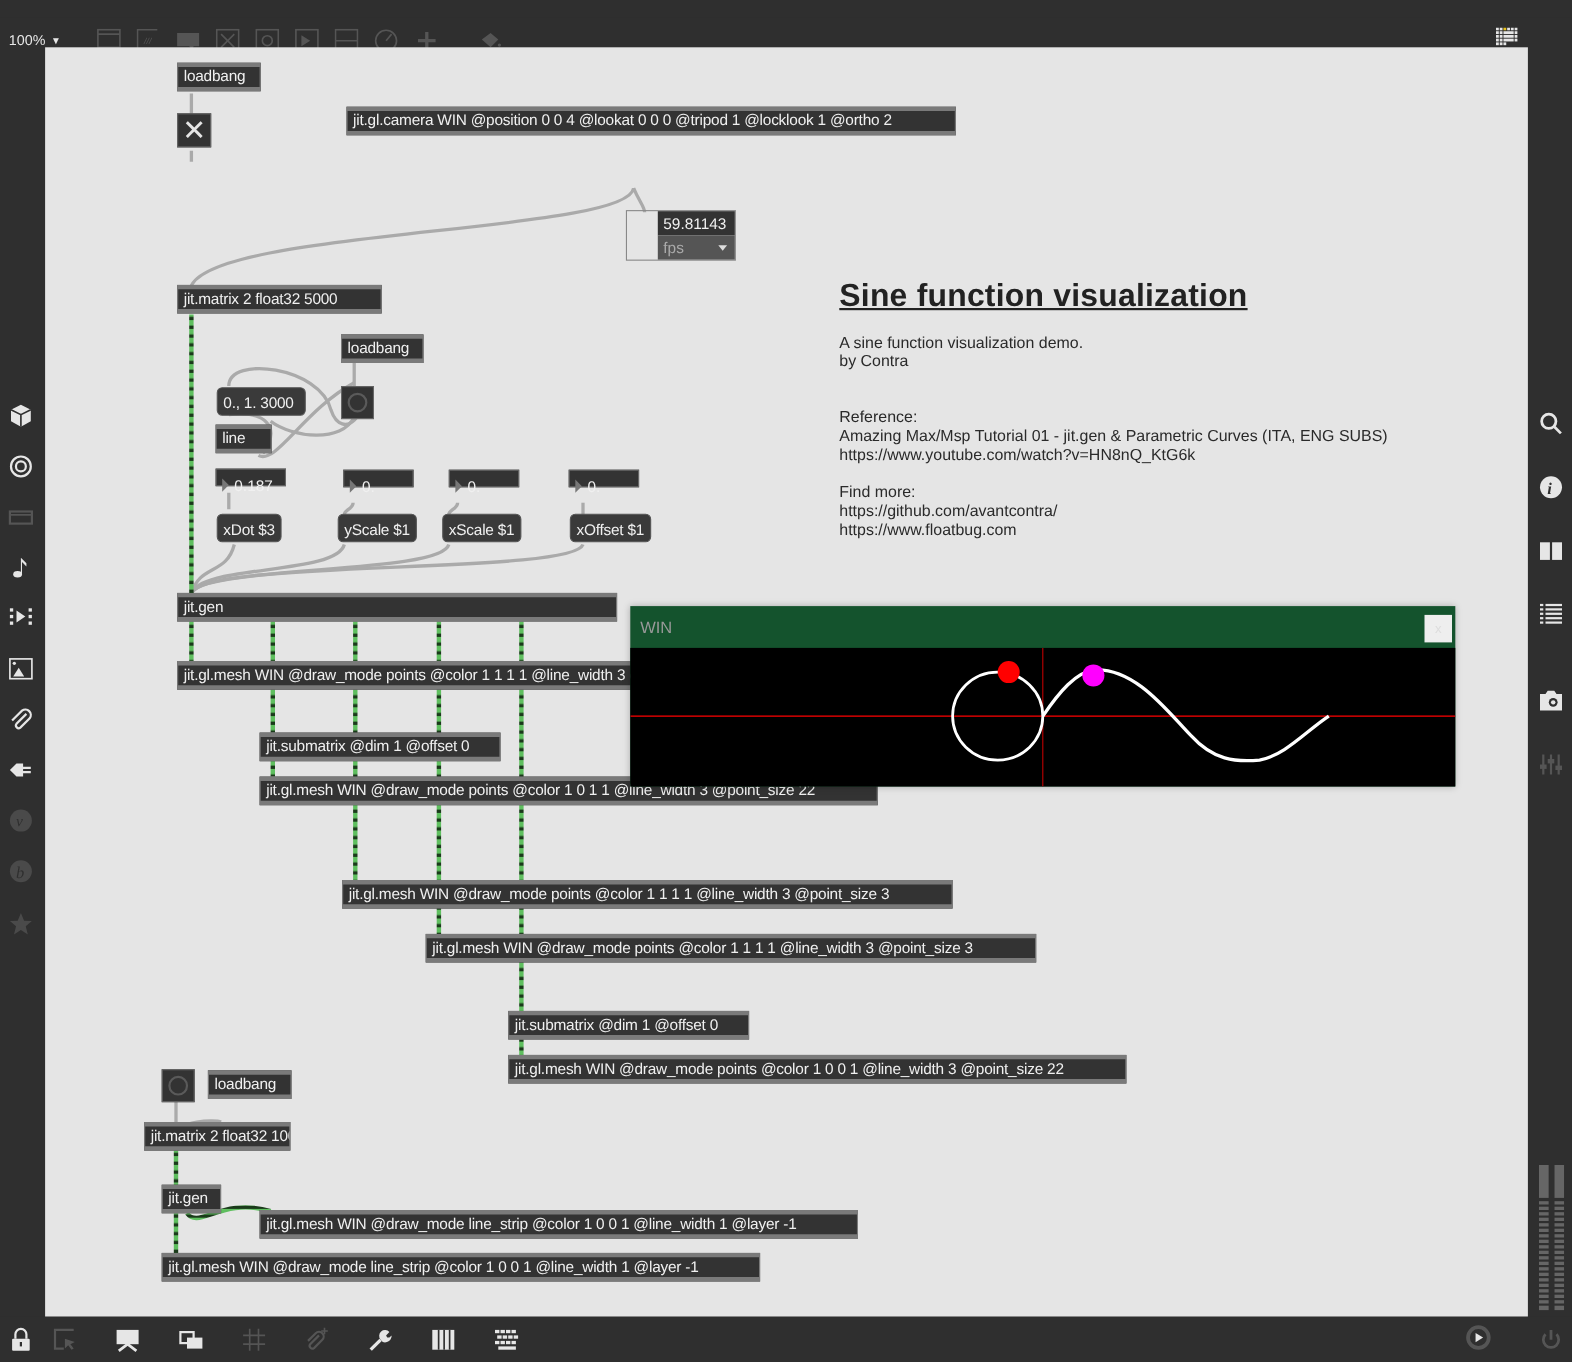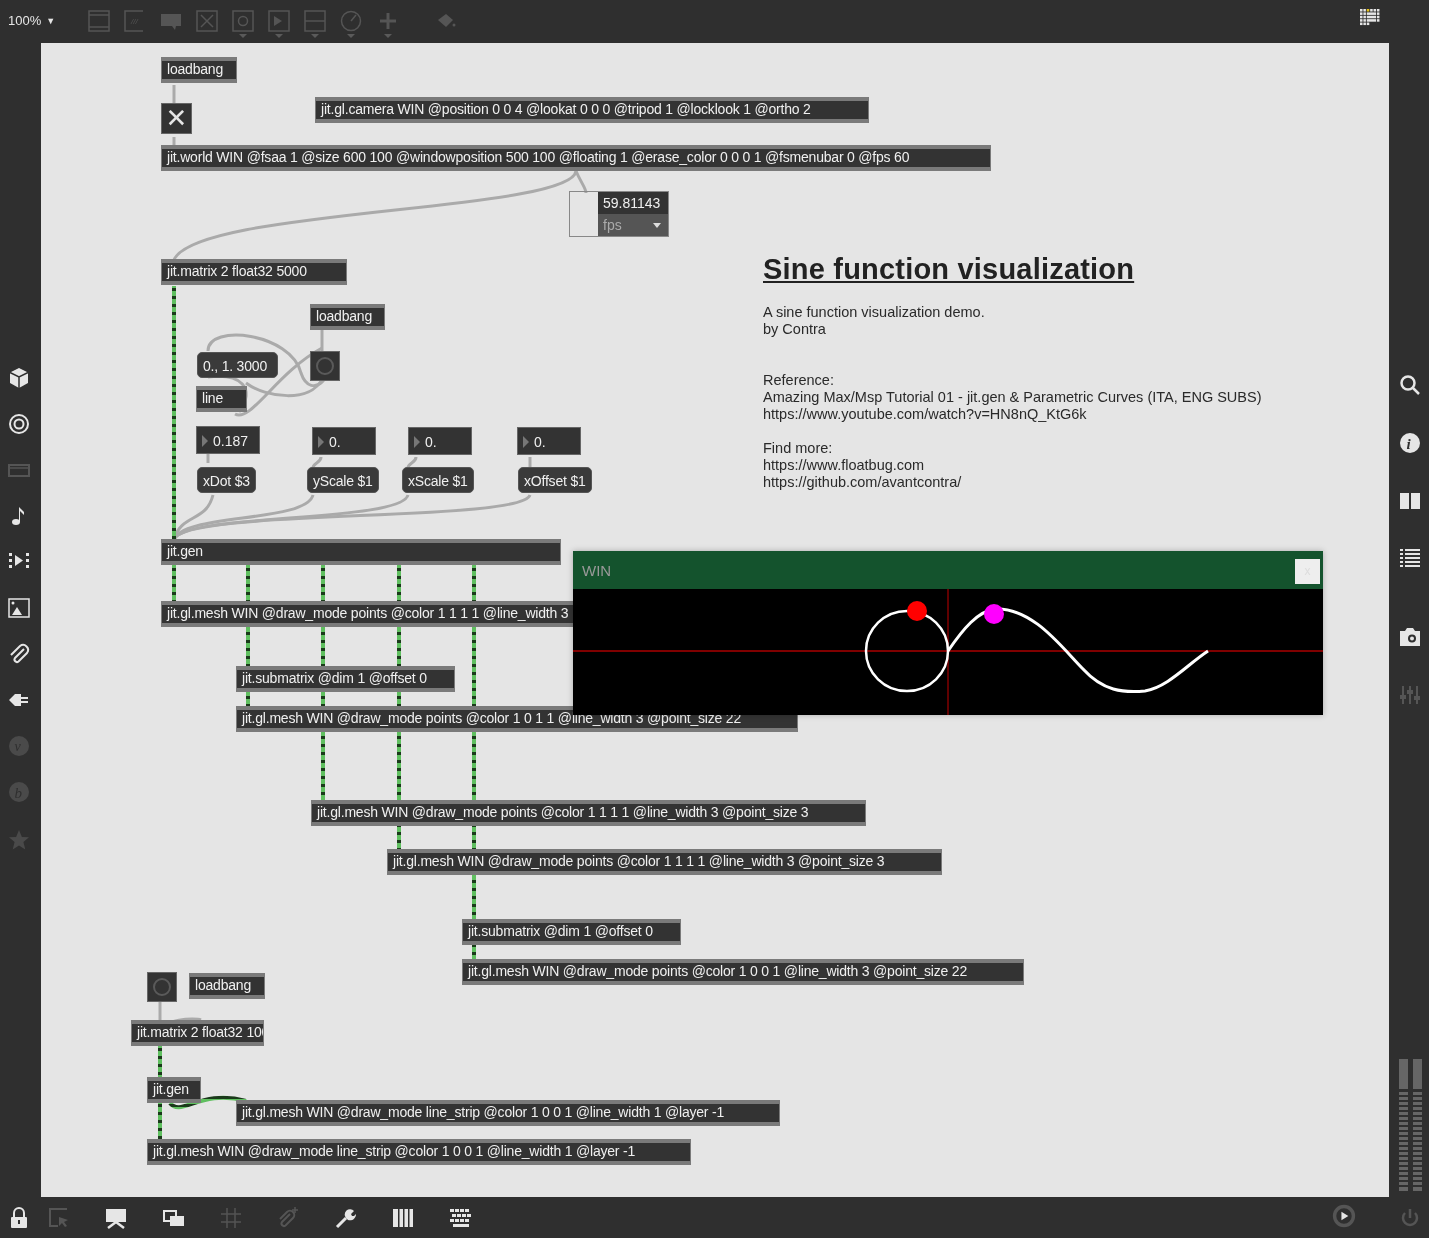--- a/index.html
+++ b/index.html
@@ -1,33 +1,33 @@
 <!DOCTYPE html>
 <html><head>
 <meta charset="utf-8">
 <style>
   * { box-sizing: border-box; margin: 0; padding: 0; }
   html, body { width: 1429px; height: 1238px; overflow: hidden; background: #2f2f2f; font-family: "Liberation Sans", sans-serif; }
   #app { position: relative; width: 1429px; height: 1238px; background: #2f2f2f; }
 
   
-  .topbar { position: absolute; left: 0; top: 0; width: 1429px; height: 43px; background: #2f2f2f; }
+  .topbar { position: absolute; left: 0; top: 16px; width: 1429px; height: 43px; background: #2f2f2f; }
   .zoom-select { position: absolute; left: 8px; top: 13px; color: #e6e6e6; font-size: 13px; }
   .zoom-select .caret { font-size: 9px; margin-left: 5px; vertical-align: 1px; }
   .tb-icon { position: absolute; top: 10px; width: 22px; height: 22px; }
   .tb-icon svg { width: 22px; height: 22px; }
   .tb-drop { position: absolute; top: 34px; width: 0; height: 0; border-left: 4px solid transparent; border-right: 4px solid transparent; border-top: 4px solid #5a5a5a; }
 
   
   .canvas { position: absolute; left: 41px; top: 43px; width: 1348px; height: 1154px; background: #e5e5e5; overflow: hidden; }
   .cords { position: absolute; left: 0; top: 0; pointer-events: none; }
 
   .obj { position: absolute; height: 18px; background: #333333; color: #f0f0f0; font-size: 14px; line-height: 18px; padding: 0 5px; white-space: nowrap; overflow: hidden; border: 1px solid #7a7a7a; border-top: 4px solid #7a7a7a; border-bottom: 4px solid #7a7a7a; height: 26px; line-height: 17px; letter-spacing: -0.2px; }
   .msg { position: absolute; height: 26px; background: #3a3a3a; color: #f0f0f0; font-size: 14px; line-height: 26px; padding: 0 5px; border-radius: 5px; white-space: nowrap; border: 1px solid #555; letter-spacing: -0.2px; }
-  .numbox { position: absolute; height: 28px; background: #333333; color: #f0f0f0; font-size: 14px; line-height: 28px; padding-left: 16px; border: 1px solid #666; white-space: nowrap; }
+  .numbox { position: absolute; height: 16px; background: #333333; color: #f0f0f0; font-size: 14px; line-height: 28px; padding-left: 16px; border: 1px solid #666; white-space: nowrap; }
   .numbox .tri { position: absolute; left: 5px; top: 8px; width: 0; height: 0; border-top: 6px solid transparent; border-bottom: 6px solid transparent; border-left: 6px solid #777; }
   .bang { position: absolute; width: 30px; height: 30px; background: #333; border: 1px solid #666; }
   .bang .ring { position: absolute; left: 5px; top: 5px; width: 18px; height: 18px; border: 2px solid #5a5a5a; border-radius: 50%; }
   .toggle { position: absolute; width: 31px; height: 31px; background: #333; border: 1px solid #666; color: #e6e6e6; font-size: 26px; line-height: 28px; text-align: center; }
 
   .fpsbox { position: absolute; left: 528px; top: 148px; width: 100px; height: 46px; border: 1px solid #888; padding-left: 28px; }
   .fpsbox .val { height: 22px; background: #333; color: #f0f0f0; font-size: 14px; line-height: 22px; padding-left: 5px; }
   .fpsbox .unit { height: 22px; background: #555; color: #aaa; font-size: 14px; line-height: 22px; padding-left: 5px; position: relative; }
   .fpsbox .unit .dd { position: absolute; right: 7px; top: 9px; width: 0; height: 0; border-left: 4px solid transparent; border-right: 4px solid transparent; border-top: 5px solid #ddd; }
 
@@ -387,21 +387,20 @@
         <line x1="433" y1="902" x2="433" y2="918"></line>
         <line x1="119" y1="1003" x2="119" y2="1036"></line>
         <line x1="119" y1="1060" x2="119" y2="1096"></line>
         <path d="M129 1060 C 140 1075, 160 1045, 205 1058"></path>
       </g>
     </svg>
 
     <div class="obj" style="left:120px;top:14px;width:76px">loadbang</div>
     <div class="toggle" style="left:120px;top:60px"><span>✕</span></div>
     <div class="obj" style="left:274px;top:54px;width:554px">jit.gl.camera WIN @position 0 0 4 @lookat 0 0 0 @tripod 1 @locklook 1 @ortho 2</div>
-    <div class="obj" style="left:120px;top:102px;width:830px">jit.world WIN @fsaa 1 @size 600 100 @windowposition 500 100 @floating 1 @erase_color 0 0 0 1 @fsmenubar 0 @fps 60</div>
 
     <div class="fpsbox">
       <div class="val">59.81143</div>
       <div class="unit"><span>fps</span><span class="dd"></span></div>
     </div>
 
     <div class="obj" style="left:120px;top:216px;width:186px">jit.matrix 2 float32 5000</div>
     <div class="obj" style="left:269px;top:261px;width:75px">loadbang</div>
     <div class="bang" style="left:269px;top:308px">
         <div class="ring"></div>
@@ -442,22 +441,22 @@
       <h1>Sine function visualization</h1>
       <p>A sine function visualization demo.</p>
       <p>by Contra</p>
       <div class="gap"></div>
       <div class="gap"></div>
       <p>Reference:</p>
       <p>Amazing Max/Msp Tutorial 01 - jit.gen &amp; Parametric Curves (ITA, ENG SUBS)</p>
       <p>https://www.youtube.com/watch?v=HN8nQ_KtG6k</p>
       <div class="gap"></div>
       <p>Find more:</p>
+      <p>https://github.com/avantcontra/</p>
       <p>https://www.floatbug.com</p>
-      <p>https://github.com/avantcontra/</p>
     </div>
 
     <div class="win">
       <div class="titlebar">
         <span class="title">WIN</span>
         <div class="closebtn">x</div>
       </div>
       <div class="view">
         <svg width="750" height="126" viewBox="0 0 750 126">
           <line x1="0" y1="62" x2="750" y2="62" stroke="#ff0000" stroke-width="1"></line>

